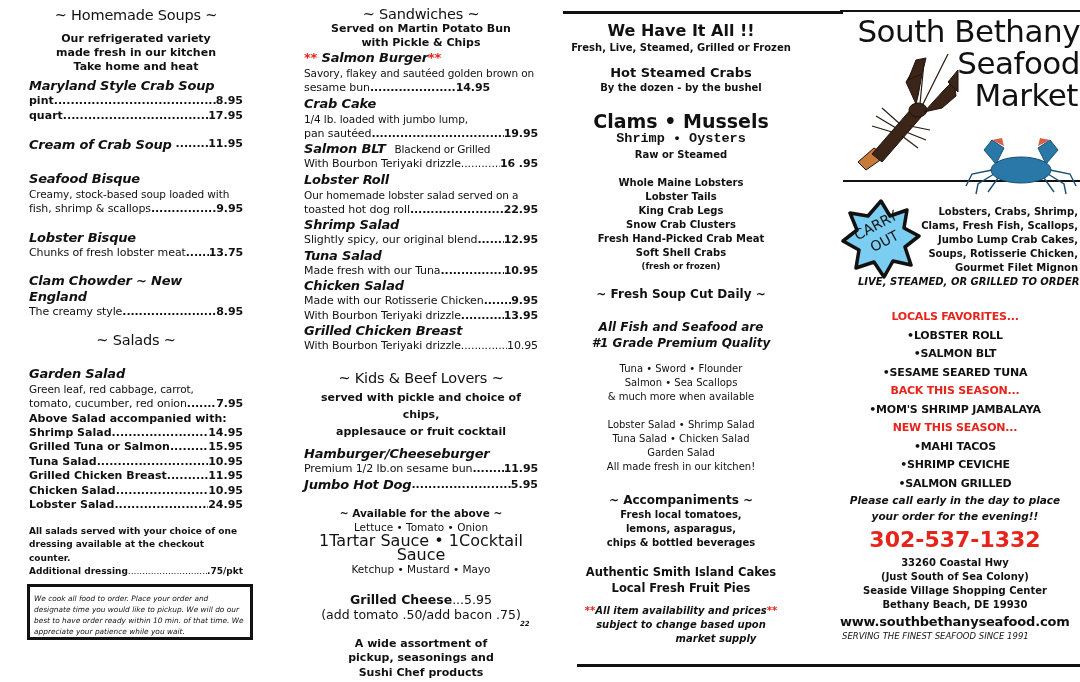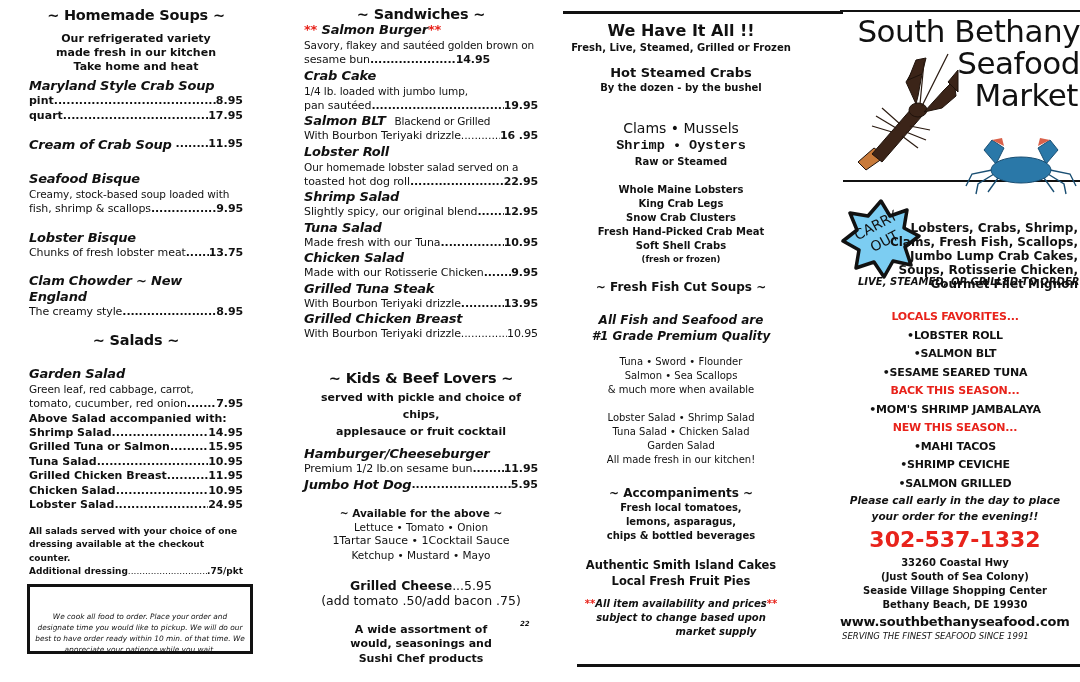--- a/index.html
+++ b/index.html
@@ -10,38 +10,38 @@
   #p1 { left: 0; width: 280px; }
   #p2 { left: 290px; width: 268px; }
   #p3 { left: 562px; width: 268px; }
   #p4 { left: 830px; width: 250px; }
 
   .ctr { text-align: center; }
   .b { font-weight: bold; }
   .it { }
   .red { color: #e8231b; }
 
-  .sec-title { font-size: 14.5px; font-weight: bold; text-align: center; letter-spacing: -0.2px; }
+  .sec-title { font-size: 14.5px; font-weight: normal; text-align: center; letter-spacing: -0.2px; }
   .sub { font-size: 11px; font-weight: bold; text-align: center; line-height: 14px; }
 
   .item-name { font-size: 13px; font-weight: bold; font-style: italic; line-height: 16px; letter-spacing: -0.2px; }
   .desc { font-size: 10.5px; line-height: 15px; letter-spacing: -0.1px; }
   .row { display: flex; font-size: 11px; line-height: 14.5px; white-space: nowrap; }
   .row .lbl { flex: 0 0 auto; }
   .row .dots { flex: 1 1 auto; overflow: hidden; white-space: nowrap; font-weight: bold; }
   .row .dots::after { content: "................................................................................................................................................................"; }
   .row .price { flex: 0 0 auto; font-weight: bold; }
 
   
   #p1 .content { position: absolute; left: 29px; width: 214px; }
 
   .notice {
-    position: absolute; left: 27px; top: 584px; width: 226px; height: 70px;
-    border: 3px solid #111; padding: 24px 4px;
-    font-size: 7.4px; font-style: italic; text-align: center; line-height: 11px;
+    position: absolute; left: 27px; top: 584px; width: 226px; height: 56px;
+    border: 3px solid #111; padding: 6px 4px;
+    font-size: 7.4px; font-style: italic; text-align: left; line-height: 11px;
   }
 
   
   #p2 .content { position: absolute; left: 14px; width: 234px; }
 
   
   .hr { position: absolute; height: 3px; background: #111; }
 
   
   .logo-title { font-family: "DejaVu Sans", sans-serif; font-size: 31px; line-height: 32px; color: #111; letter-spacing: -0.5px; }
@@ -163,20 +163,24 @@
         </div>
     </div>
   </div>
 
   <div class="notice">We cook all food to order. Place your order and designate time you would like to pickup. We will do our best to have order ready within 10 min. of that time. We appreciate your patience while you wait.</div>
 </section>
 
 <section class="panel" id="p2">
   <div class="content" style="top:6px;">
     <div class="sec-title">~ Sandwiches ~</div>
+    <div class="sub">
+      <div>Served on Martin Potato Bun</div>
+      <div>with Pickle &amp; Chips</div>
+    </div>
 
     <div>
       <div class="item-name"><span class="red">**</span><span> Salmon Burger</span><span class="red">**</span></div>
       <div class="desc">Savory, flakey and sautéed golden brown on</div>
       <div class="row desc" style="width:186px;">
           <span class="lbl">sesame bun</span>
           <span class="dots"></span>
           <span class="price">14.95</span>
         </div>
     </div>
@@ -231,21 +235,20 @@
     <div>
       <div class="item-name">Chicken Salad</div>
       <div class="row desc">
           <span class="lbl">Made with our Rotisserie Chicken</span>
           <span class="dots"></span>
           <span class="price">9.95</span>
         </div>
     </div>
 
     <div>
-      <div class="item-name">Grilled Tuna Steak</div>
       <div class="row desc">
           <span class="lbl">With Bourbon Teriyaki drizzle </span>
           <span class="dots"></span>
           <span class="price">13.95</span>
         </div>
     </div>
 
     <div>
       <div class="item-name">Grilled Chicken Breast</div>
       <div class="row desc">
@@ -272,63 +275,64 @@
     </div>
     <div class="row" style="line-height:16px;">
         <span class="lbl item-name">Jumbo Hot Dog </span>
         <span class="dots"></span>
         <span class="price">5.95</span>
       </div>
 
     <div class="ctr" style="margin-top:13px;">
       <div class="b" style="font-size:10.5px; line-height:14px;">~ Available for the above ~</div>
       <div style="font-size:10.5px; line-height:14px;">Lettuce • Tomato • Onion</div>
-      <div style="font-size:11px; line-height:14px;">1Tartar Sauce • 1Cocktail Sauce</div>
+      <div style="font-size:16px; line-height:14px;">1Tartar Sauce • 1Cocktail Sauce</div>
       <div style="font-size:10.5px; line-height:14px;">Ketchup • Mustard • Mayo</div>
     </div>
 
     <div class="ctr" style="margin-top:16px;">
       <div style="font-size:12.5px; line-height:15px;"><span class="b it">Grilled Cheese</span><span>...5.95</span></div>
       <div style="font-size:12.5px; line-height:16px;">(add tomato .50/add bacon .75)</div>
     </div>
 
     <div class="ctr b" style="margin-top:14px; font-size:11px; line-height:14.5px;">
       <div>A wide assortment of</div>
-      <div>would, seasonings and</div>
+      <div>pickup, seasonings and</div>
       <div>Sushi Chef products</div>
     </div>
   </div>
   <div style="position:absolute; left:230px; top:620px; font-size:7px; font-style:italic; font-weight:bold;">22</div>
 </section>
 
 <div class="hr" style="left:563px; top:11px; width:280px;"></div>
 <div class="hr" style="left:577px; top:664px; width:503px;"></div>
 
 <section class="panel" id="p3">
   <div class="ctr" style="position:absolute; top:20px; left:0; width:238px;">
     <div style="font-size:16px; font-weight:bold; line-height:21px;">We Have It All !!</div>
     <div style="font-size:10px; font-weight:bold; line-height:13px;">Fresh, Live, Steamed, Grilled or Frozen</div>
 
     <div style="margin-top:11px; font-size:13px; font-weight:bold; line-height:16px;">Hot Steamed Crabs</div>
     <div style="font-size:10px; font-weight:bold; line-height:13px;">By the dozen - by the bushel</div>
 
-    <div style="margin-top:25px; font-size:14px; font-weight:normal; line-height:18px;">Clams • Mussels</div>
+    <div style="margin-top:18px; font-size:19px; font-weight:bold; line-height:18px;">Clams • Mussels</div>
     <div style="font-size:13.5px; font-weight:bold; line-height:18px;font-family:Liberation Mono, monospace;">Shrimp • Oysters</div>
     <div style="font-size:10px; font-weight:bold; line-height:13px;">Raw or Steamed</div>
 
     <div style="margin-top:15px; font-size:10px; font-weight:bold; line-height:14px;">
       <div>Whole Maine Lobsters</div>
+      <div>Lobster Tails</div>
       <div>King Crab Legs</div>
       <div>Snow Crab Clusters</div>
       <div>Fresh Hand-Picked Crab Meat</div>
       <div>Soft Shell Crabs</div>
       <div style="font-size:8.5px; line-height:12px;">(fresh or frozen)</div>
     </div>
 
-    <div style="margin-top:14px; font-size:12px; font-weight:bold; line-height:16px;">~ Fresh Fish Cut Soups ~</div>
+    <div style="margin-top:14px; font-size:12px; font-weight:bold; line-height:16px;">~ Fresh Soup Cut Daily ~</div>
     <div style="font-size:12px; font-weight:bold; font-style:italic; line-height:16px;margin-top:17px;">All Fish and Seafood are</div>
     <div style="font-size:12px; font-weight:bold; font-style:italic; line-height:16px;">#1 Grade Premium Quality</div>
 
     <div style="margin-top:11px; font-size:10px; line-height:14px;">
       <div>Tuna • Sword • Flounder</div>
       <div>Salmon • Sea Scallops</div>
       <div>&amp; much more when available</div>
     </div>
 
     <div style="margin-top:14px; font-size:10px; line-height:14px;">
@@ -405,21 +409,21 @@
   </svg>
 
   <svg class="burst" style="left:10px; top:198px;" width="82" height="82" viewBox="0 0 82 82">
     <polygon fill="#7ccdf2" stroke="#111" stroke-width="3.5" stroke-linejoin="round" points="41,3 50,18 67,12 64,30 79,38 65,49 71,67 53,63 44,79 34,64 16,70 19,52 3,43 17,32 10,15 28,18"></polygon>
   </svg>
   <div style="position:absolute; left:20px; top:215px; width:60px; text-align:center; transform:rotate(-28deg); font-size:14px; line-height:18px; color:#111;">
     <div>CARRY</div>
     <div>OUT</div>
   </div>
 
-  <div style="position:absolute; right:2px; top:205px; text-align:right; font-size:12px; font-weight:bold; line-height:14px;margin-top:16px;">
+  <div style="position:absolute; right:2px; top:205px; text-align:right; font-size:10px; font-weight:bold; line-height:14px;">
     <div>Lobsters, Crabs, Shrimp,</div>
     <div>Clams, Fresh Fish, Scallops,</div>
     <div>Jumbo Lump Crab Cakes,</div>
     <div>Soups, Rotisserie Chicken,</div>
     <div>Gourmet Filet Mignon</div>
   </div>
   <div style="position:absolute; left:28px; top:275px; white-space:nowrap; font-size:10px; font-weight:bold; font-style:italic; line-height:14px;">LIVE, STEAMED, OR GRILLED TO ORDER</div>
 
   <div style="position:absolute; left:0; top:308px; width:250px;">
     <div class="cap-list red it">LOCALS FAVORITES...</div>

